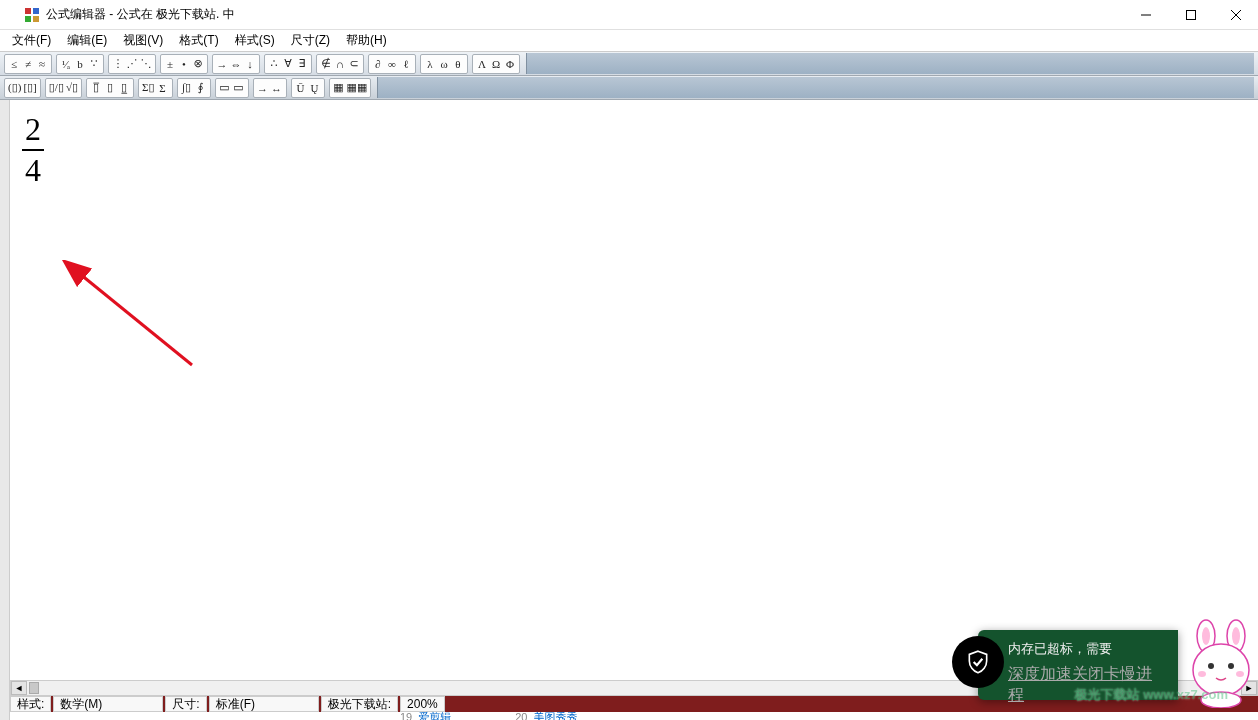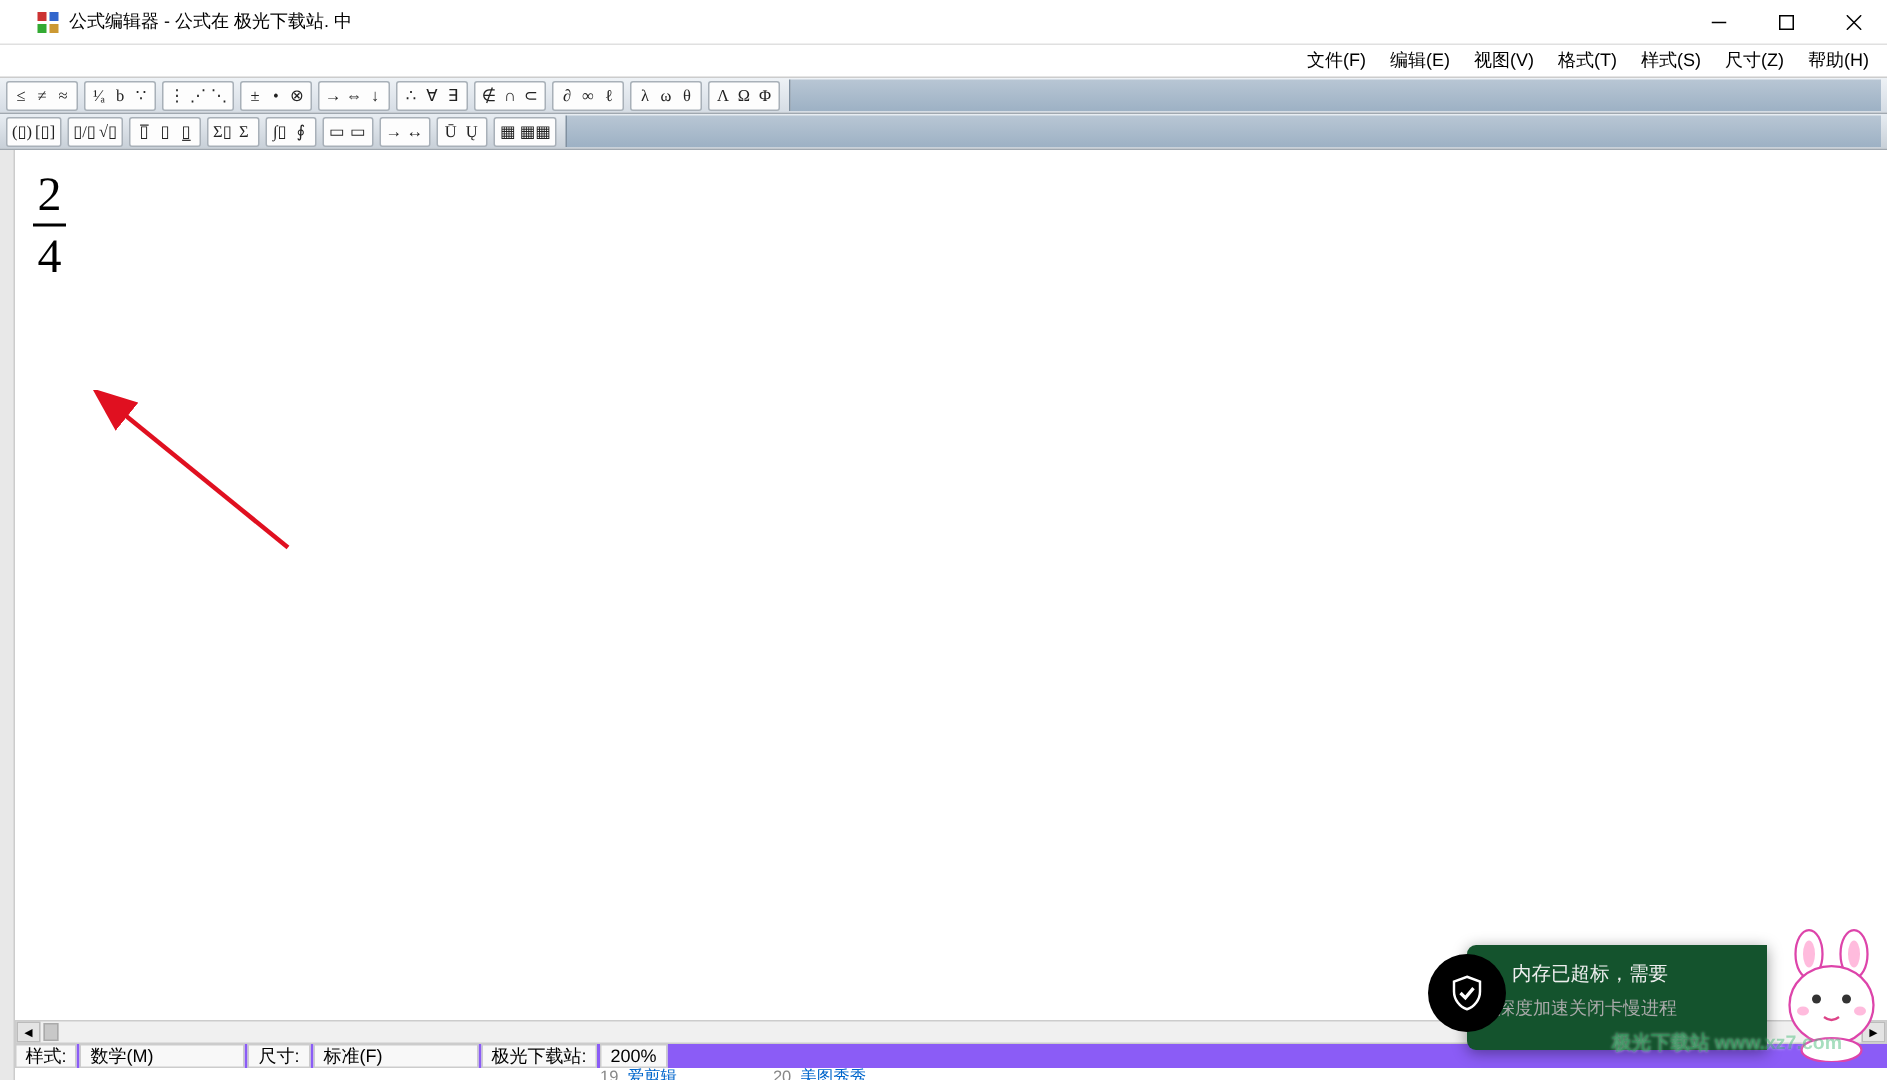--- a/index.html
+++ b/index.html
@@ -45,21 +45,20 @@
     }
     .win-btn svg { width: 10px; height: 10px; }
 
     .menubar {
       height: 22px;
       background: #fff;
       display: flex;
       align-items: center;
       padding: 0 4px;
       border-bottom: 1px solid #ccc;
-      justify-content: flex-end;
     }
     .menu-item {
       padding: 2px 8px;
       cursor: pointer;
       font-size: 12px;
     }
 
     .toolbar {
       height: 24px;
       background: linear-gradient(#eef2f6, #d5dce4);
@@ -161,21 +160,21 @@
 
     .statusbar {
       position: absolute;
       bottom: 8px;
       left: 10px;
       right: 0;
       height: 16px;
       display: flex;
       align-items: center;
       font-size: 12px;
-      background: #8b5cf6;
+      background: #7f1d1d;
     }
     .status-cell {
       border: 1px solid #ccc;
       padding: 0 6px;
       height: 16px;
       display: flex;
       align-items: center;
       margin-right: 2px;
       background: #f8f8f8;
     }
@@ -216,21 +215,21 @@
       width: 52px;
       height: 52px;
       background: #000;
       border-radius: 50%;
       display: flex;
       align-items: center;
       justify-content: center;
     }
     .notif-badge svg { width: 26px; height: 26px; }
     .notif-title { font-size: 13px; margin-left: 18px; margin-bottom: 6px; }
-    .notif-sub { font-size: 12px; color: #aaa; margin-left: 8px; }
+    .notif-sub { font-size: 16px; color: #aaa; margin-left: 18px; text-decoration: underline; }
     .mascot {
       position: absolute;
       right: 2px;
       bottom: 12px;
       width: 70px;
       height: 90px;
     }
     .watermark {
       position: absolute;
       right: 30px;

